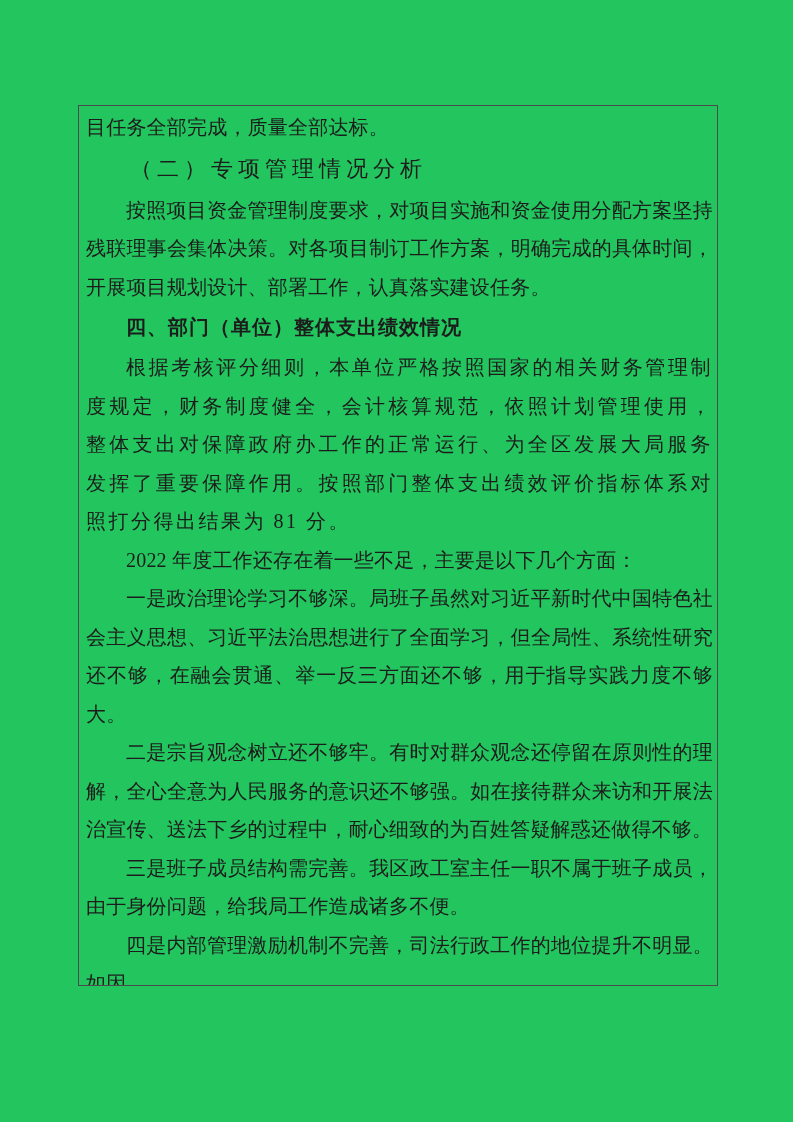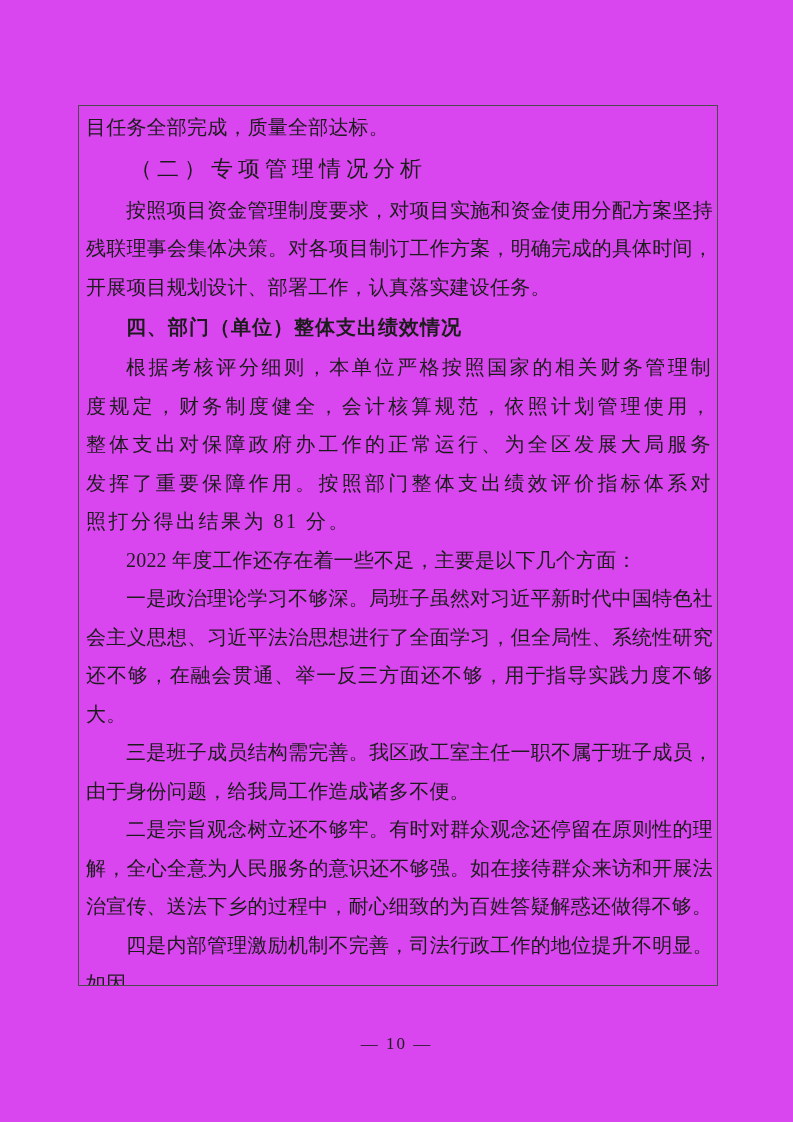--- a/index.html
+++ b/index.html
@@ -4,21 +4,21 @@
 <style>
   html, body {
     margin: 0;
     padding: 0;
     background: #ffffff;
   }
   .page {
     position: relative;
     width: 793px;
     height: 1122px;
-    background: #d946ef;
+    background: #22c55e;
     overflow: hidden;
     font-family: "Liberation Serif", "DejaVu Serif", serif;
     color: #1c1c1c;
   }
   .frame {
     position: absolute;
     left: 78px;
     top: 105px;
     width: 640px;
     height: 881px;
@@ -89,22 +89,21 @@
 
     <p class="h-hei">四、部门（单位）整体支出绩效情况</p>
 
     <p class="wide">根据考核评分细则，本单位严格按照国家的相关财务管理制度规定，财务制度健全，会计核算规范，依照计划管理使用，整体支出对保障政府办工作的正常运行、为全区发展大局服务发挥了重要保障作用。按照部门整体支出绩效评价指标体系对照打分得出结果为 81 分。</p>
 
 
     <p>2022 年度工作还存在着一些不足，主要是以下几个方面：</p>
 
     <p>一是政治理论学习不够深。局班子虽然对习近平新时代中国特色社会主义思想、习近平法治思想进行了全面学习，但全局性、系统性研究还不够，在融会贯通、举一反三方面还不够，用于指导实践力度不够大。</p>
 
+    <p>二是宗旨观念树立还不够牢。有时对群众观念还停留在原则性的理解，全心全意为人民服务的意识还不够强。如在接待群众来访和开展法治宣传、送法下乡的过程中，耐心细致的为百姓答疑解惑还做得不够。</p>
+
     <p>三是班子成员结构需完善。我区政工室主任一职不属于班子成员，由于身份问题，给我局工作造成诸多不便。</p>
-
-    <p>二是宗旨观念树立还不够牢。有时对群众观念还停留在原则性的理解，全心全意为人民服务的意识还不够强。如在接待群众来访和开展法治宣传、送法下乡的过程中，耐心细致的为百姓答疑解惑还做得不够。</p>
 
     <p>四是内部管理激励机制不完善，司法行政工作的地位提升不明显。如因</p>
   </div>
 
-  <div class="page-number">— 10 —</div>
 
 </div>
 
 </body></html>

